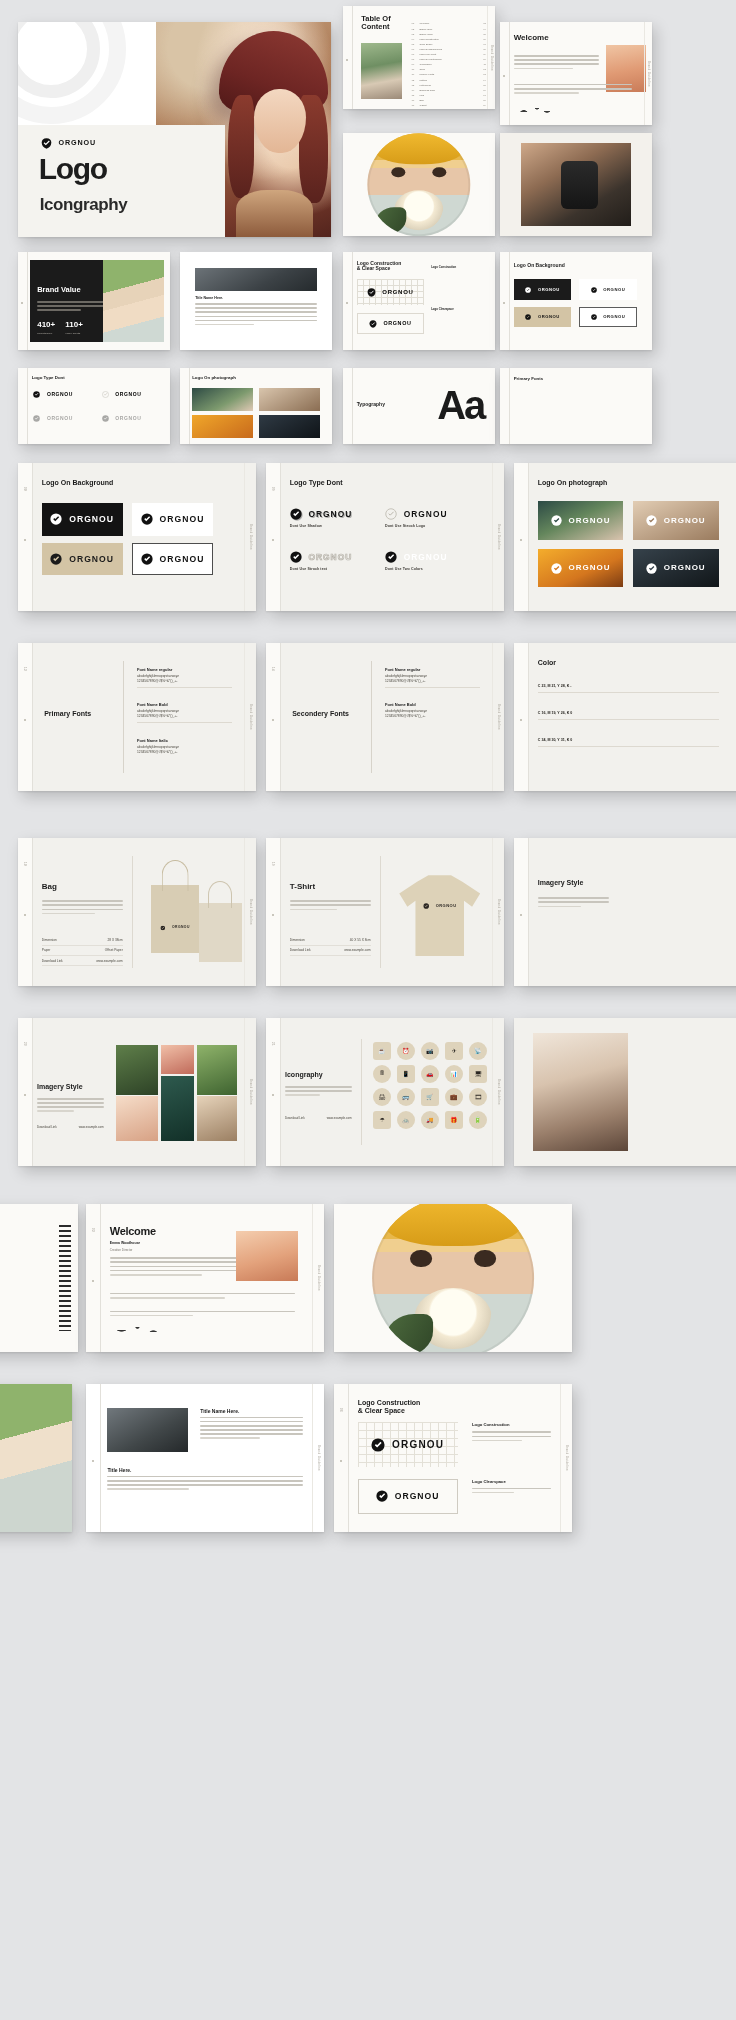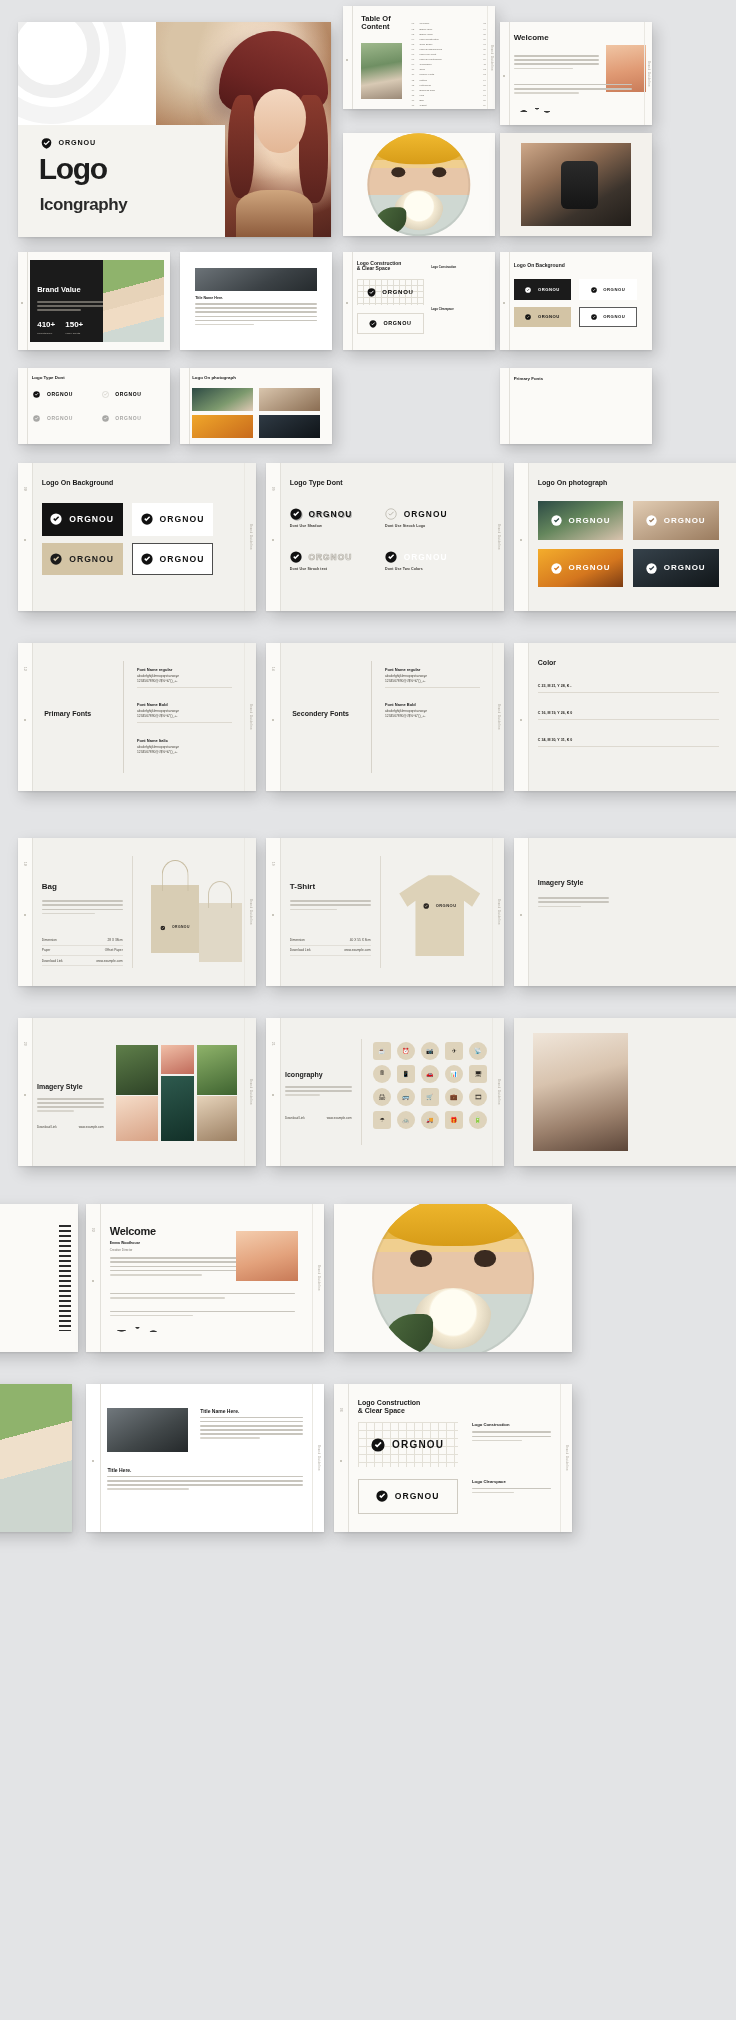--- a/index.html
+++ b/index.html
@@ -554,21 +554,21 @@
       </div>
     <div class="dark">
       <div class="t">Brand Value</div>
       <div class="para body-lines">
         <div class="ln w"></div>
           <div class="ln w"></div>
           <div class="ln w" style="width:62%"></div>
       </div>
       <div class="stats">
         <div><b>410+</b><em>Projects Done</em></div>
-        <div><b>150+</b><em>Happy Clients</em></div>
+        <div><b>110+</b><em>Happy Clients</em></div>
       </div>
     </div>
     <div class="photo"></div>
   </div>
 
   <div class="slide white" id="tHere">
     <div class="img"></div>
     <div class="t">Title Name Here.</div>
     <div class="para body-lines">
       <div class="ln"></div>
@@ -705,20 +705,25 @@
 
   <div class="slide" id="lopSm">
     <div class="rail"></div>
     <div class="t">Logo On photograph</div>
     <div class="ph p1"></div>
     <div class="ph p2"></div>
     <div class="ph p3"></div>
     <div class="ph p4"></div>
   </div>
 
+  <div class="slide" id="typoSm">
+    <div class="rail"></div>
+    <div class="t">Typography</div>
+    <div class="aa">Aa</div>
+  </div>
 
   <div class="slide" id="pfSm">
     <div class="rail"></div>
     <div class="t">Primary Fonts</div>
   </div>
 
   <div class="slide big" id="lobBig">
     <div class="rail">
         <div class="vnum">08</div>
         <div class="dot"></div>

